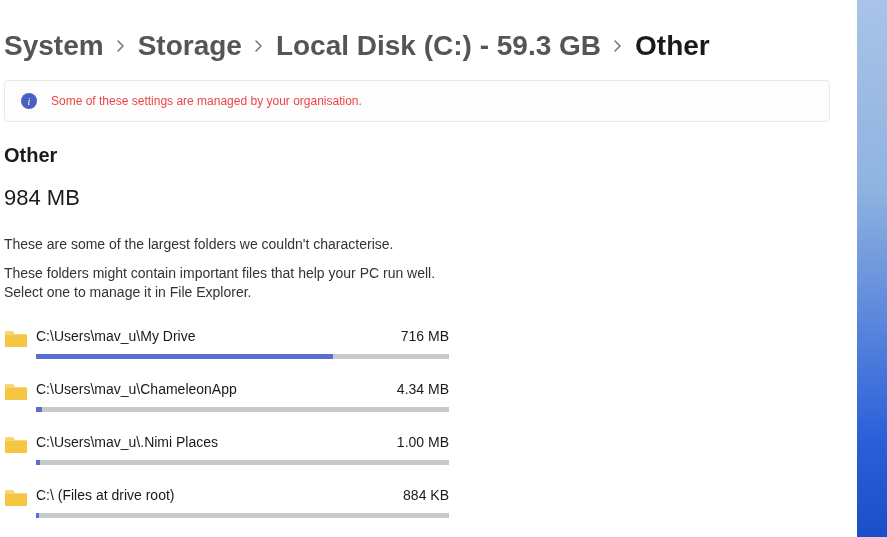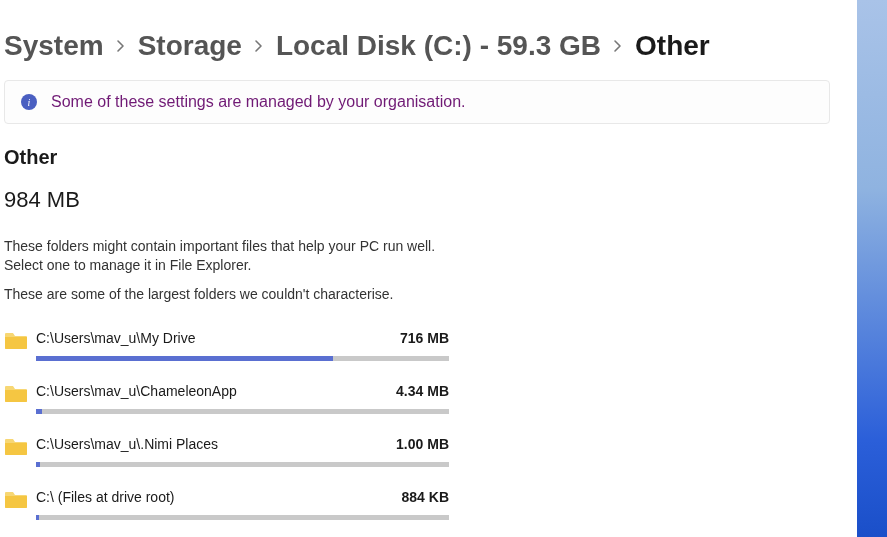--- a/index.html
+++ b/index.html
@@ -60,22 +60,22 @@
       color: #fff;
       display: flex;
       align-items: center;
       justify-content: center;
       font-size: 10px;
       font-style: italic;
       font-family: Georgia, serif;
       flex-shrink: 0;
     }
     .info-text {
-      font-size: 16px;
-      color: #701a75;
+      font-size: 12px;
+      color: #ef4444;
     }
     .section-title {
       font-size: 20px;
       font-weight: 600;
       color: #1a1a1a;
       margin-bottom: 18px;
     }
     .total-size {
       font-size: 22px;
       font-weight: 400;
@@ -124,21 +124,20 @@
       margin-bottom: 10px;
       gap: 28px;
     }
     .folder-path {
       font-size: 14px;
       color: #1a1a1a;
     }
     .folder-size {
       font-size: 14px;
       color: #1a1a1a;
-      font-weight: bold;
     }
     .bar-track {
       width: 100%;
       height: 5px;
       background: #c9c9c9;
       border-radius: 0;
       overflow: hidden;
     }
     .bar-fill {
       height: 100%;
@@ -182,25 +181,25 @@
   <div class="info-banner">
     <span class="info-icon">i</span>
     <span class="info-text">Some of these settings are managed by your organisation.</span>
   </div>
 
   <div class="section-title">Other</div>
 
   <div class="total-size">984 MB</div>
 
   <div class="desc-block">
+    <div class="desc-line">These are some of the largest folders we couldn't characterise.</div>
     <div class="desc-line">
       <span>These folders might contain important files that help your PC run well.</span><br>
       <span>Select one to manage it in File Explorer.</span>
     </div>
-    <div class="desc-line">These are some of the largest folders we couldn't characterise.</div>
   </div>
 
   <div class="folder-list">
 
   <div class="folder-item">
     <span class="folder-icon">
           <svg viewBox="0 0 24 20">
             <path d="M1 4 L1 18 Q1 19 2 19 L22 19 Q23 19 23 18 L23 7 Q23 6 22 6 L11 6 L9 3 L2 3 Q1 3 1 4 Z" fill="#f7d774"></path>
             <path d="M1 7 L23 7 L23 18 Q23 19 22 19 L2 19 Q1 19 1 18 Z" fill="#f5c642"></path>
           </svg>

